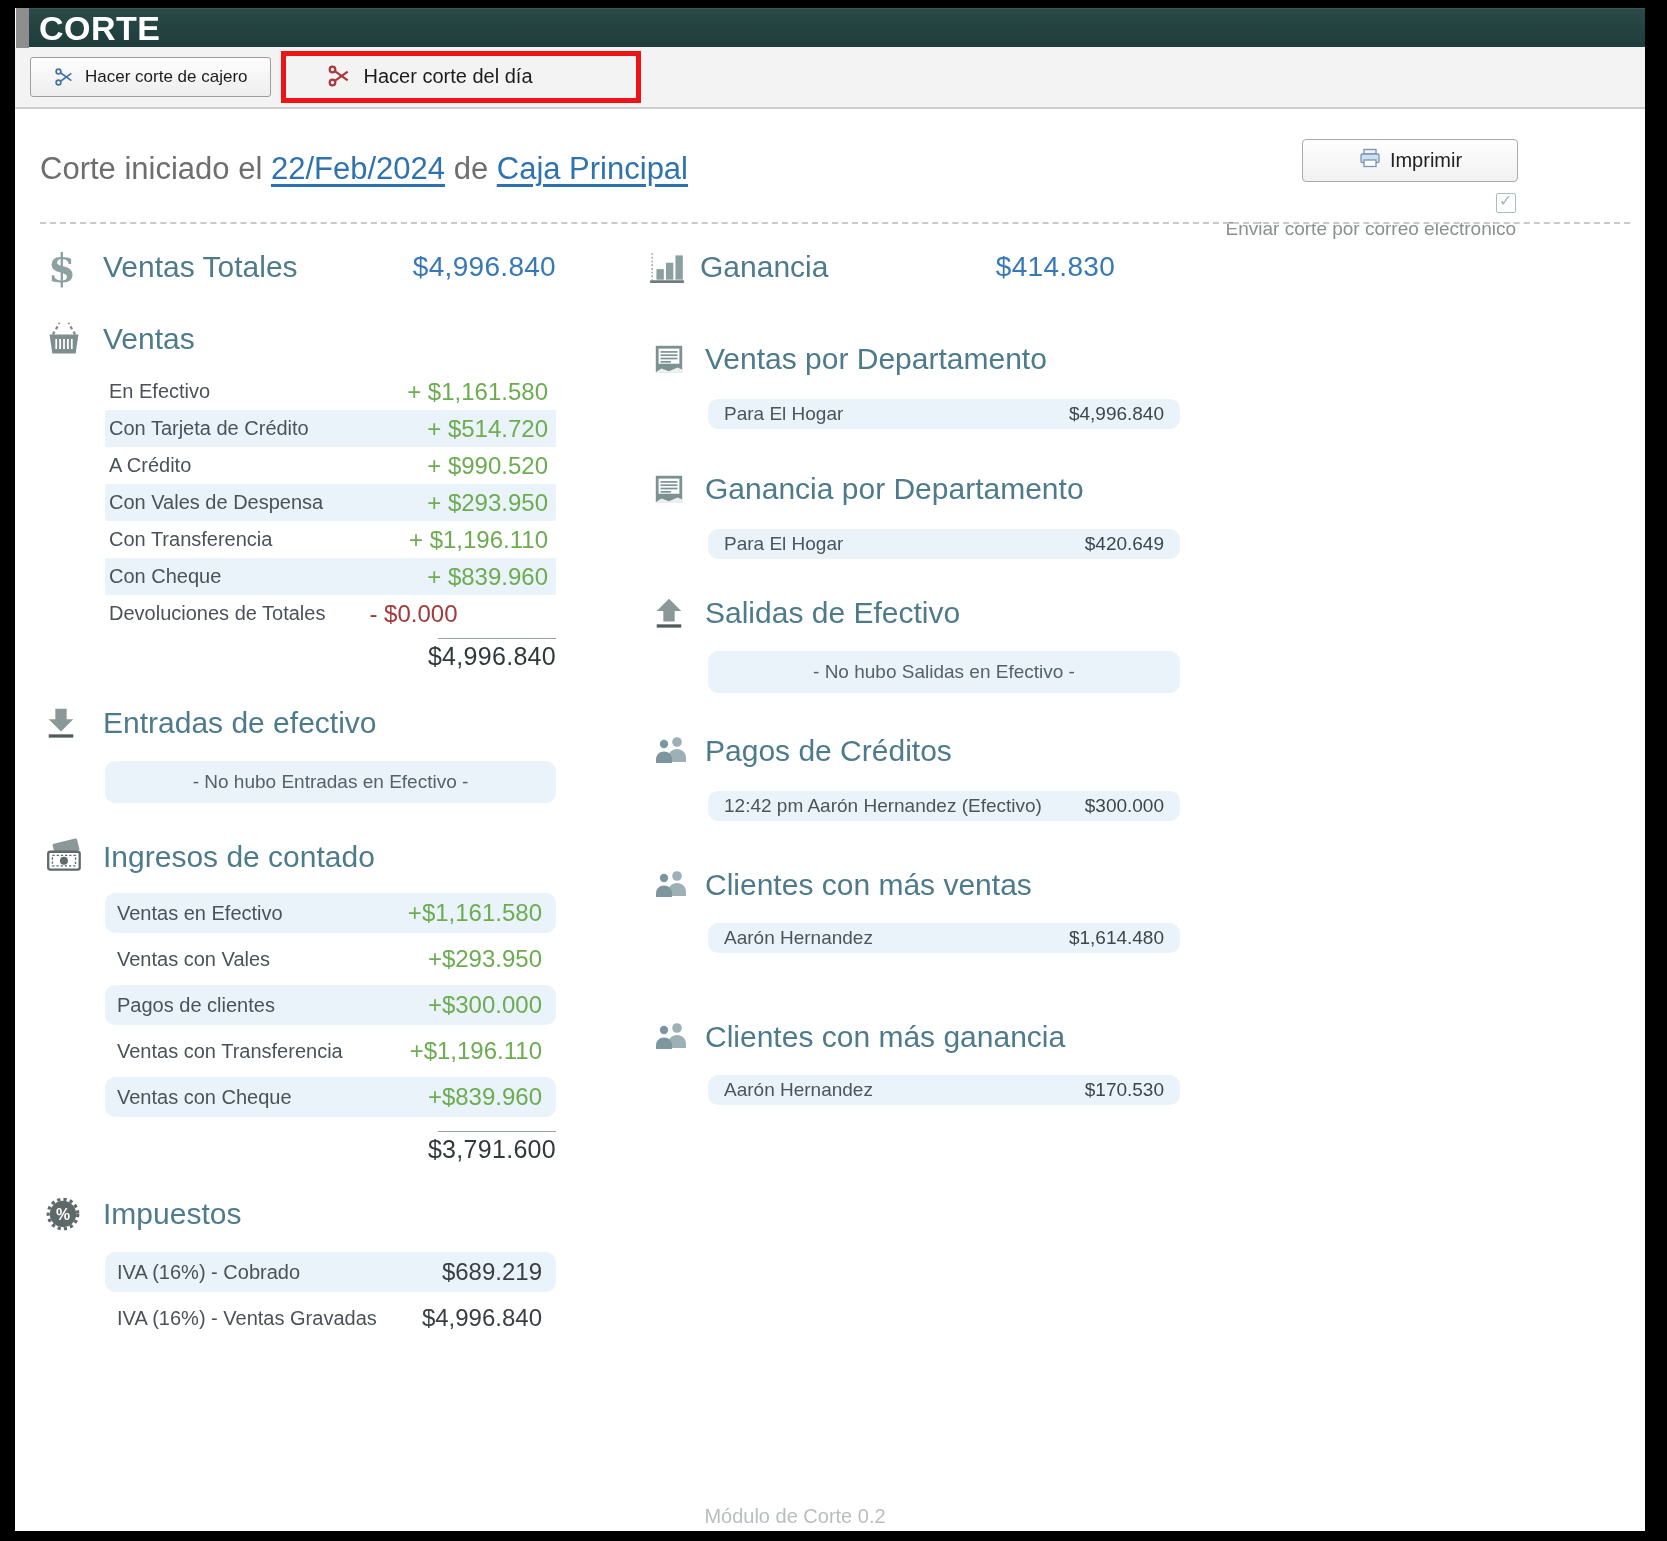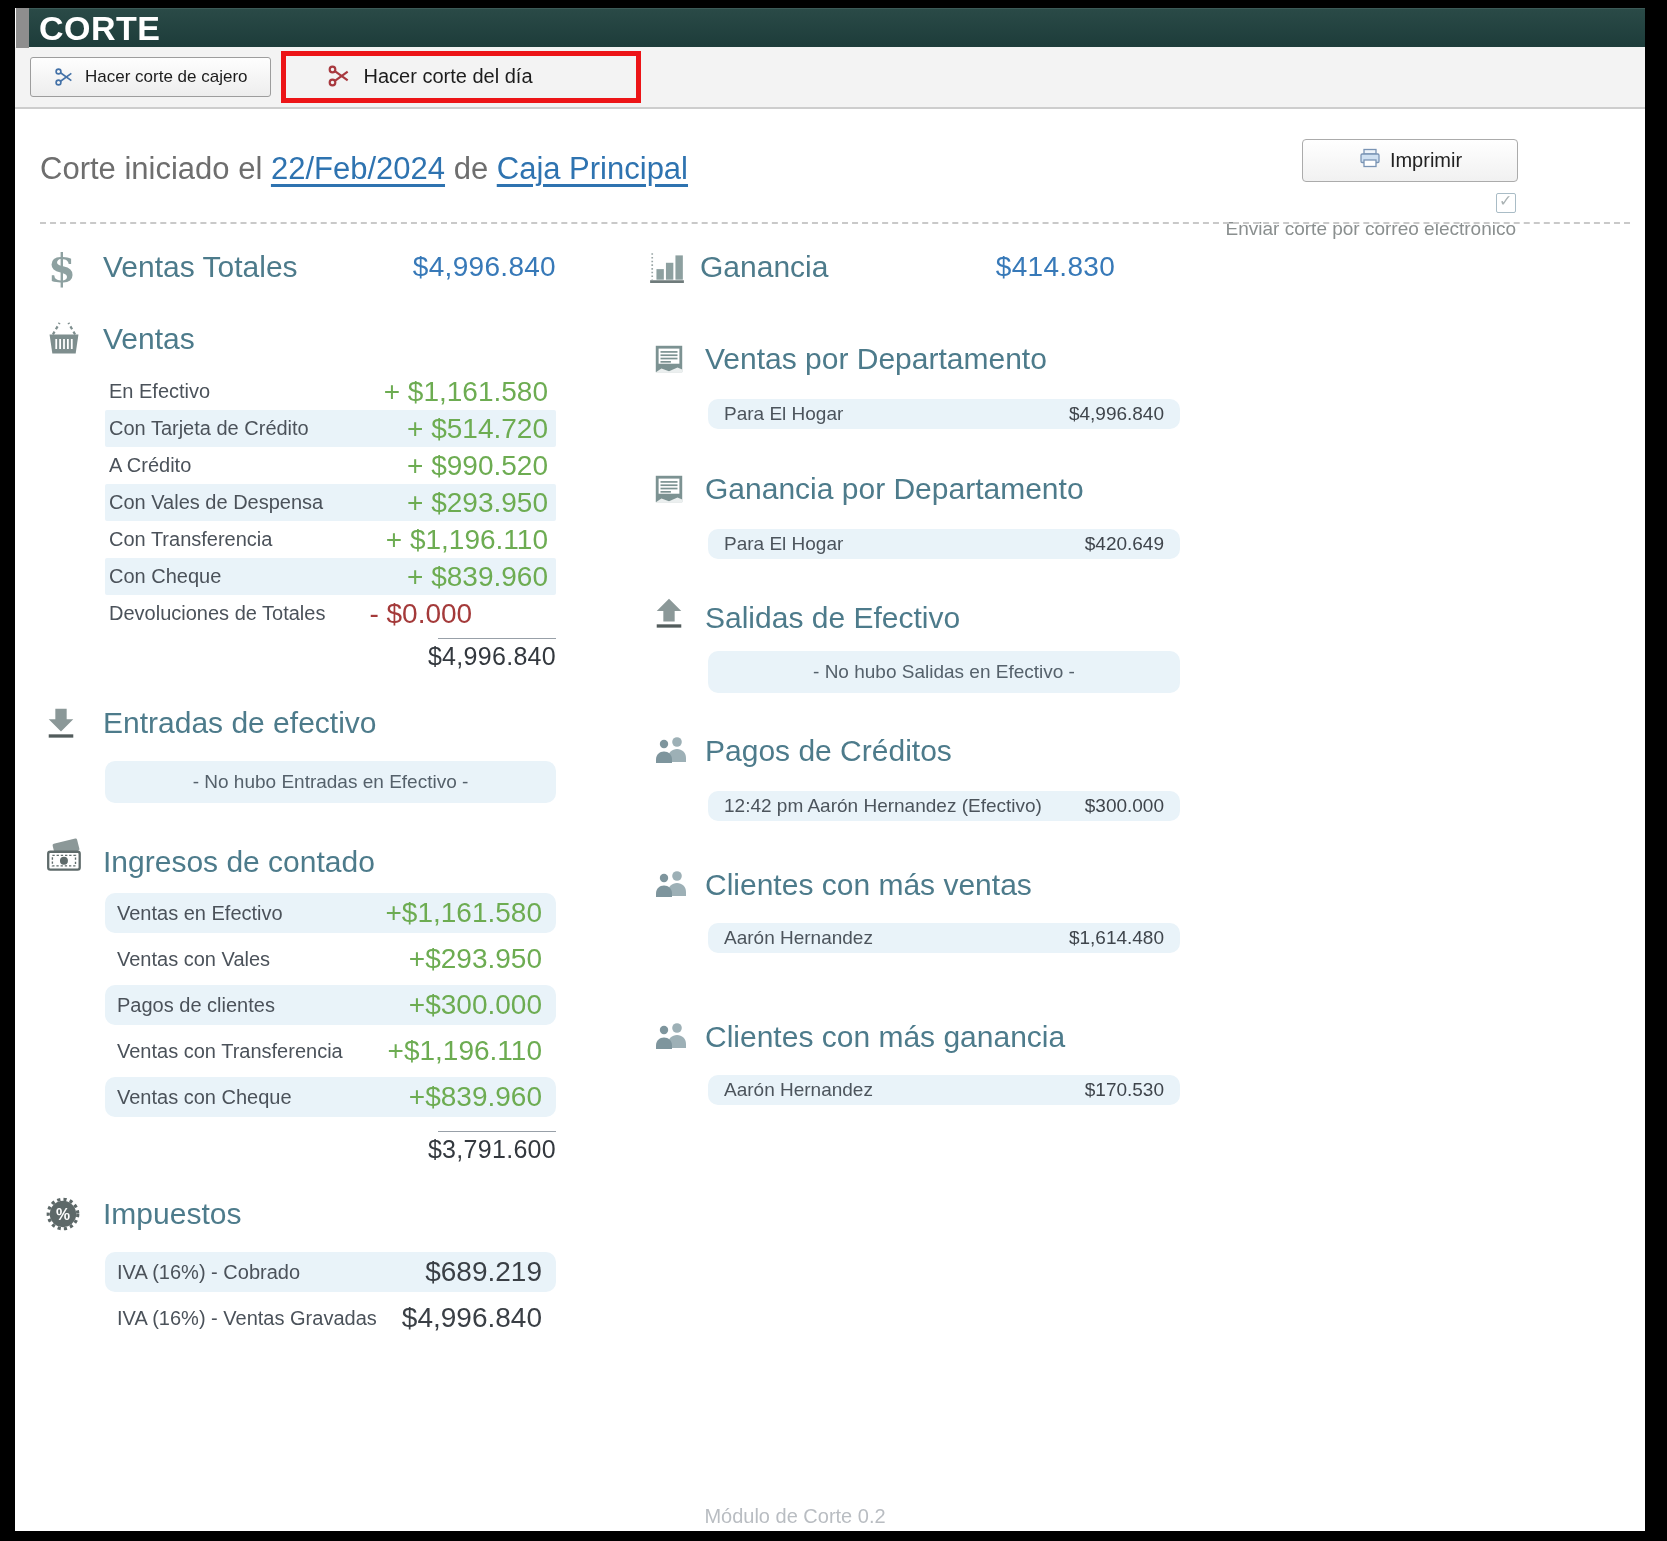--- a/index.html
+++ b/index.html
@@ -60,21 +60,21 @@
   .left-col .sec-head{padding-left:63px;}
   .right-col .sec-head{padding-left:55px;}
   .sec-icon{position:absolute;left:4px;top:0;height:44px;width:50px;display:flex;align-items:center;justify-content:flex-start;}
   .right-col .sec-icon{left:2px;}
 
   
   .vtable{margin-top:12px;margin-left:65px;width:451px;}
   .trow{display:flex;align-items:center;height:37px;padding:0 8px 0 4px;box-sizing:border-box;border-radius:2px;}
   .trow.shade{background:#e9f3f9;}
   .tlabel{font-size:20px;color:#4b525a;}
-  .tvalue{margin-left:auto;font-size:28px;}
+  .tvalue{margin-left:auto;font-size:24px;}
   .pos{color:#6dac52;}
   .neg{color:#a43a3a;margin-left:44px;}
   .val-dark{color:#3a3f45;}
 
   
   .row2{display:flex;align-items:center;height:40px;border-radius:10px;
         padding:0 14px 0 12px;box-sizing:border-box;margin-bottom:6px;}
   .row2.shade{background:#e9f3f9;}
   .rtable{margin-top:14px;margin-left:65px;width:451px;}
 
@@ -87,21 +87,21 @@
   .total{display:flex;flex-direction:column;align-items:flex-end;width:516px;margin-top:6px;}
   .total .tline{width:118px;border-top:1px solid #98a0a8;}
   .total .tval{font-size:25px;color:#33383e;margin-top:3px;letter-spacing:.3px;}
 
   
   .empty-box{height:42px;border-radius:10px;background:#e9f3f9;display:flex;align-items:center;
              justify-content:center;font-size:19px;color:#55616b;}
   .left-col .empty-box{margin:16px 0 0 65px;width:451px;}
   .right-col .empty-box{margin:16px 0 0 58px;width:472px;}
 
-  .mt28{margin-top:28px;} .mt30{margin-top:30px;} .mt32{margin-top:32px;align-items:flex-end;}
+  .mt28{margin-top:28px;} .mt30{margin-top:30px;} .mt32{margin-top:32px;}
   .mt36{margin-top:36px;} .mt38{margin-top:38px;}
   .mt42{margin-top:42px;} .mt44{margin-top:62px;} .mt48{margin-top:48px;}
   .mt16{margin-top:16px;} .mt14{margin-top:14px;}
 
   .footer{position:absolute;top:1396px;left:0;width:1560px;text-align:center;
           font-size:20px;color:#b9bdc2;}
 </style>
 </head>
 <body>
 

